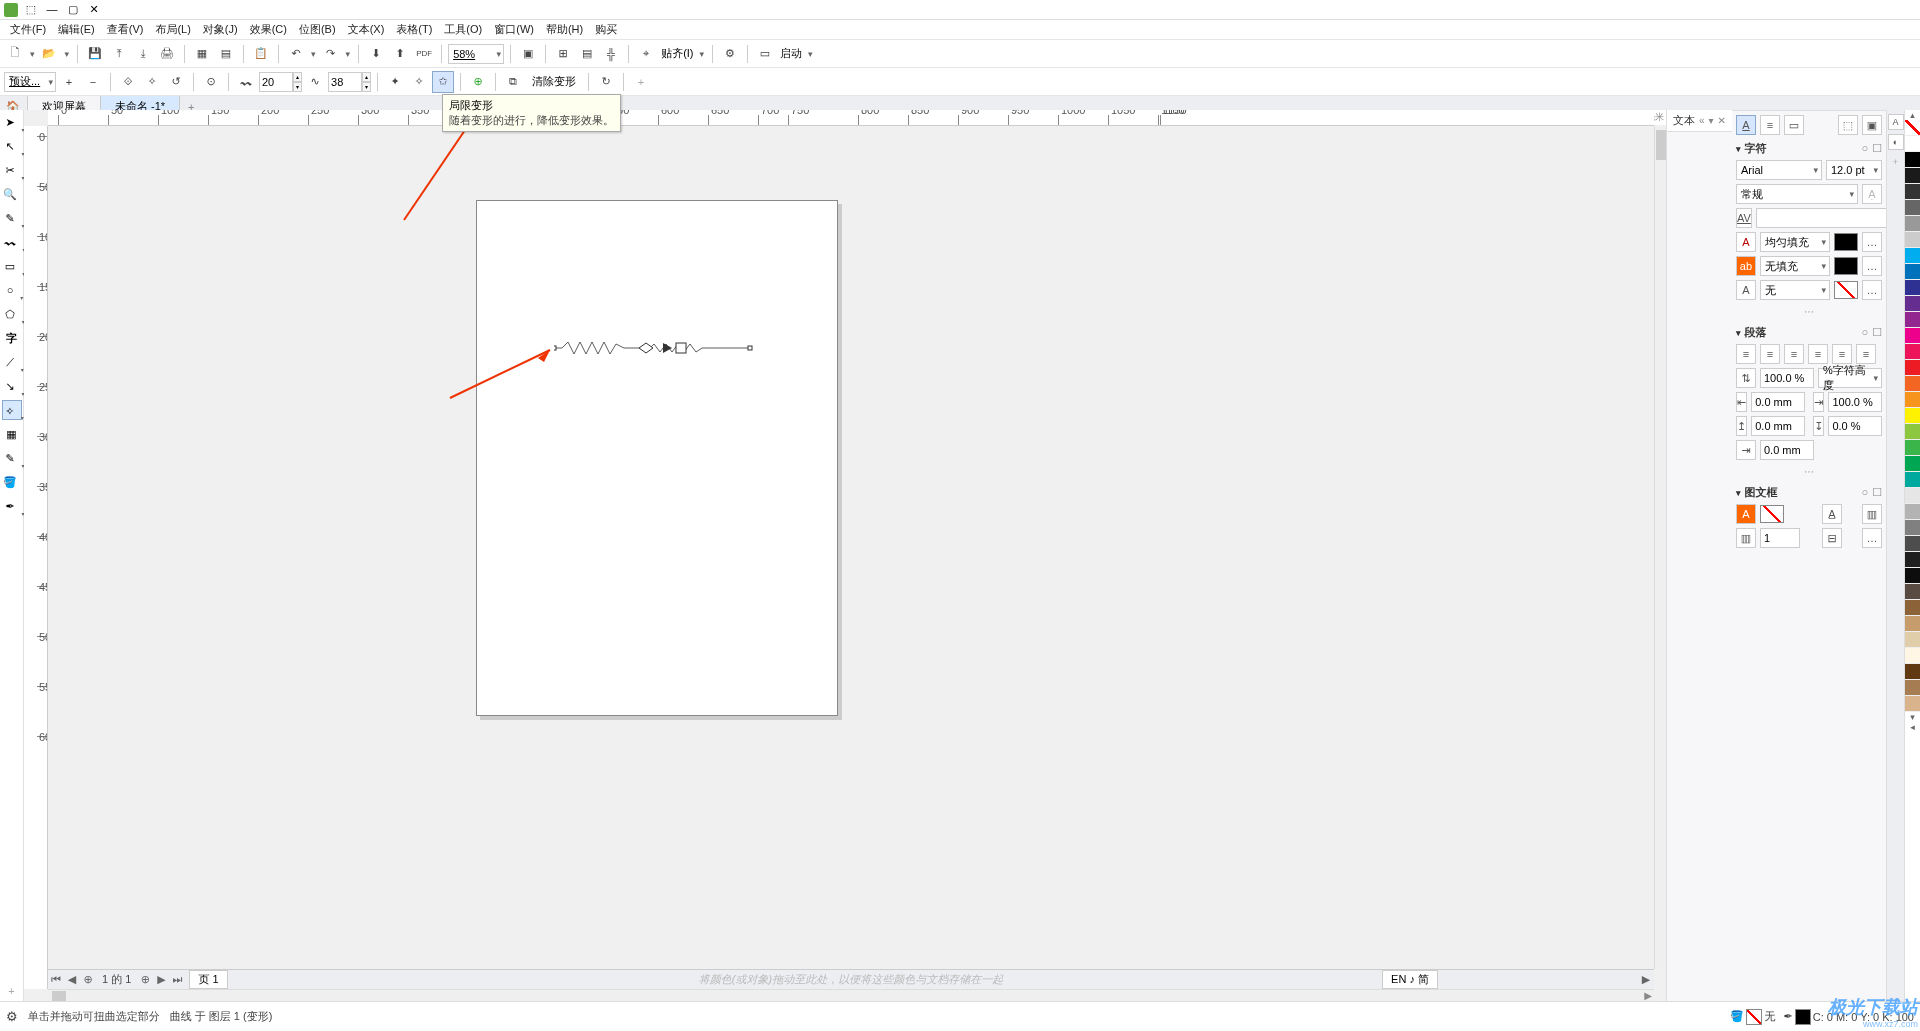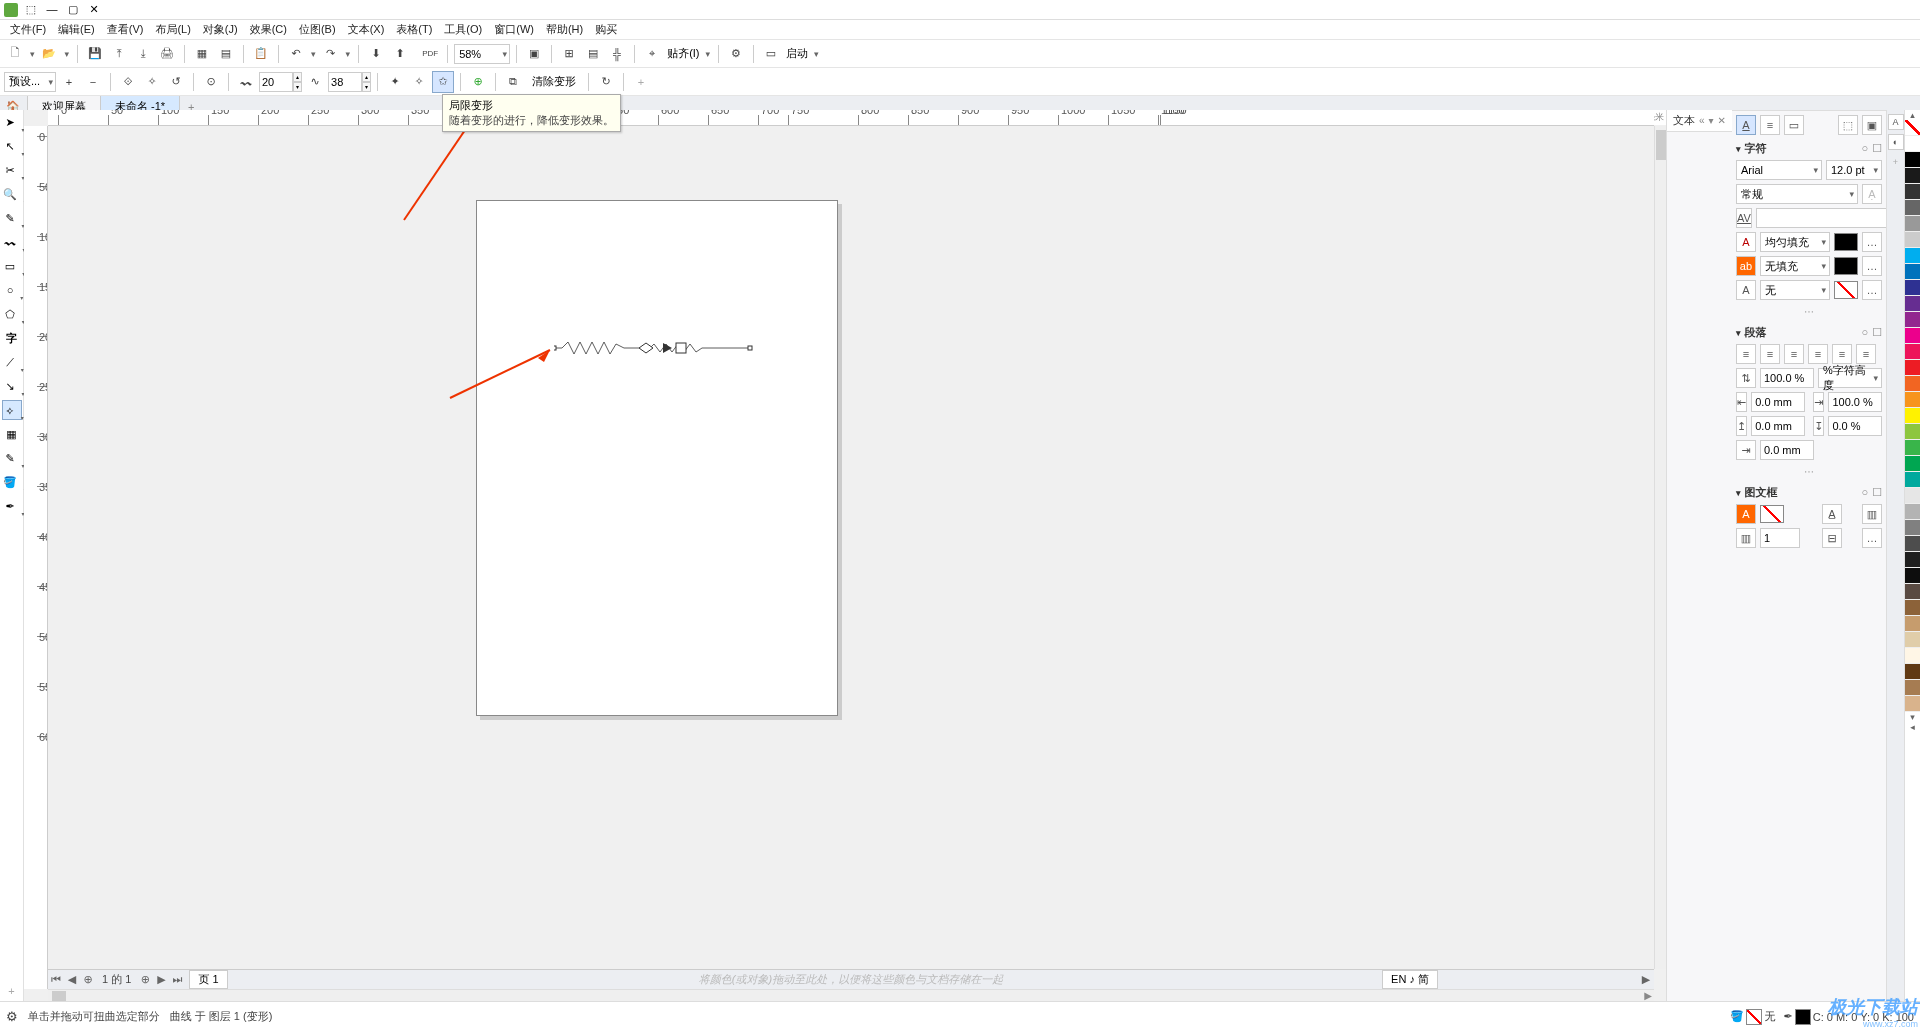--- a/index.html
+++ b/index.html
@@ -14,21 +14,21 @@
 
 .menubar { height: 20px; background: #fff; display: flex; align-items: center; padding: 0 4px; border-bottom: 1px solid #e5e5e5; }
 .menubar .menu-item { padding: 0 6px; cursor: pointer; color: #222; }
 
 
 .toolbar { height: 28px; background: #fff; display: flex; align-items: center; padding: 0 4px; border-bottom: 1px solid #e5e5e5; gap: 2px; }
 .tb-btn { width: 22px; height: 22px; display: inline-flex; align-items: center; justify-content: center; cursor: pointer; border: 1px solid transparent; color: #444; }
 .tb-btn.active { background: #d6e6ff; border-color: #88a8cc; }
 .tb-sep { width: 1px; height: 18px; background: #ccc; margin: 0 4px; }
 .tb-input { height: 20px; border: 1px solid #ccc; padding: 0 3px; }
-.tb-combo { height: 20px; border: 1px solid #ccc; padding: 0 14px 0 4px; position: relative; background: #fff; display: inline-flex; align-items: center; }
+.tb-combo { height: 20px; border: 1px solid #ccc; padding: 0 14px 0 4px; position: relative; background: #fff; display: inline-flex; align-items: center; text-decoration: underline; }
 .tb-combo::after { content: "▾"; position: absolute; right: 2px; font-size: 9px; color: #666; }
 .tb-dd { font-size: 9px; color: #666; padding: 0 2px; }
 .spinner { display: inline-flex; align-items: flex-start; }
 .spinner input { width: 34px; height: 20px; border: 1px solid #ccc; padding: 0 2px; }
 .spinner .spin-btns { display: inline-flex; flex-direction: column; }
 .spinner .spin-btns span { font-size: 6px; line-height: 8px; border: 1px solid #ccc; padding: 0 2px; cursor: pointer; background: #f6f6f6; }
 
 
 .doctabs { height: 22px; background: #eceef2; display: flex; align-items: stretch; border-bottom: 1px solid #ccc; }
 .doctabs .home-btn { width: 28px; display: flex; align-items: center; justify-content: center; border-right: 1px solid #ccc; }
@@ -170,21 +170,21 @@
   <span class="tb-sep"></span>
   <span class="tb-btn">📋</span>
   <span class="tb-sep"></span>
   <span class="tb-btn">↶</span>
     <span class="tb-dd">▾</span>
   <span class="tb-btn">↷</span>
     <span class="tb-dd">▾</span>
   <span class="tb-sep"></span>
   <span class="tb-btn">⬇</span>
   <span class="tb-btn">⬆</span>
-  <span class="tb-btn" style="font-size:8px;margin-left:6px;">PDF</span>
+  <span class="tb-btn" style="font-size:8px;">PDF</span>
   <span class="tb-sep"></span>
   <span class="tb-combo" style="width:56px;">
       <span>58%</span>
     </span>
   <span class="tb-sep"></span>
   <span class="tb-btn">▣</span>
   <span class="tb-sep"></span>
   <span class="tb-btn">⊞</span>
   <span class="tb-btn">▤</span>
   <span class="tb-btn">╬</span>

